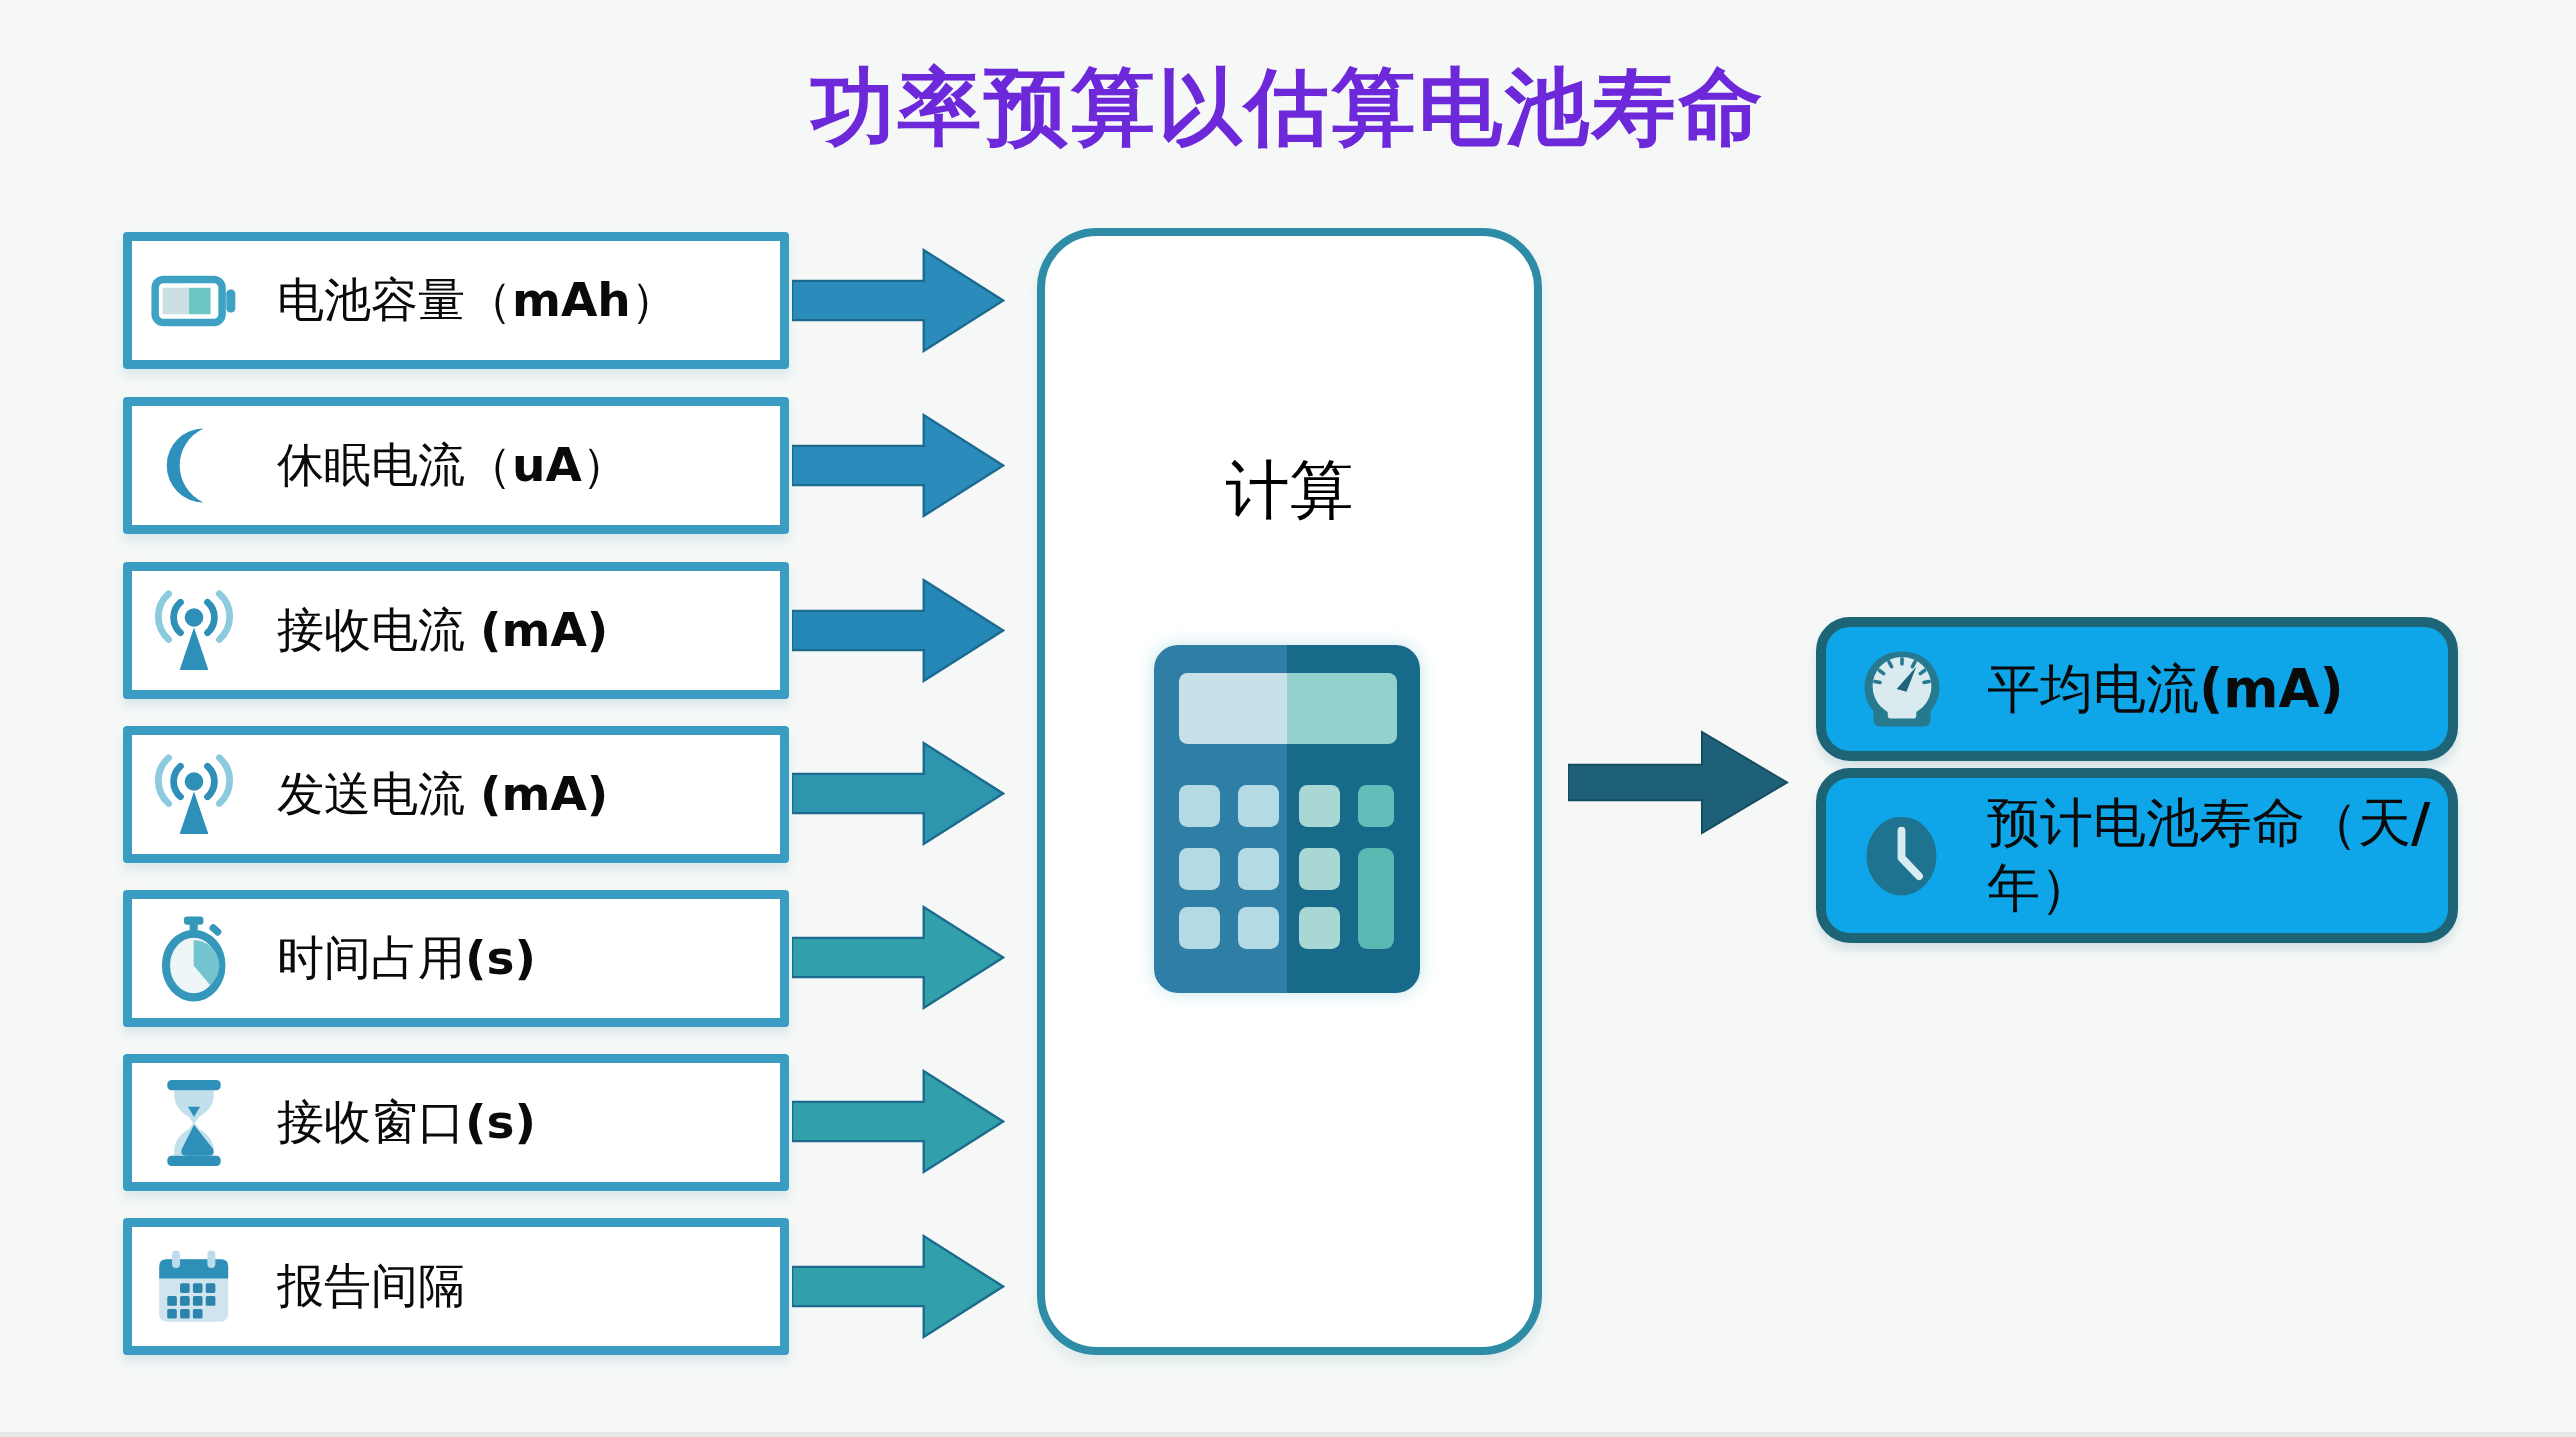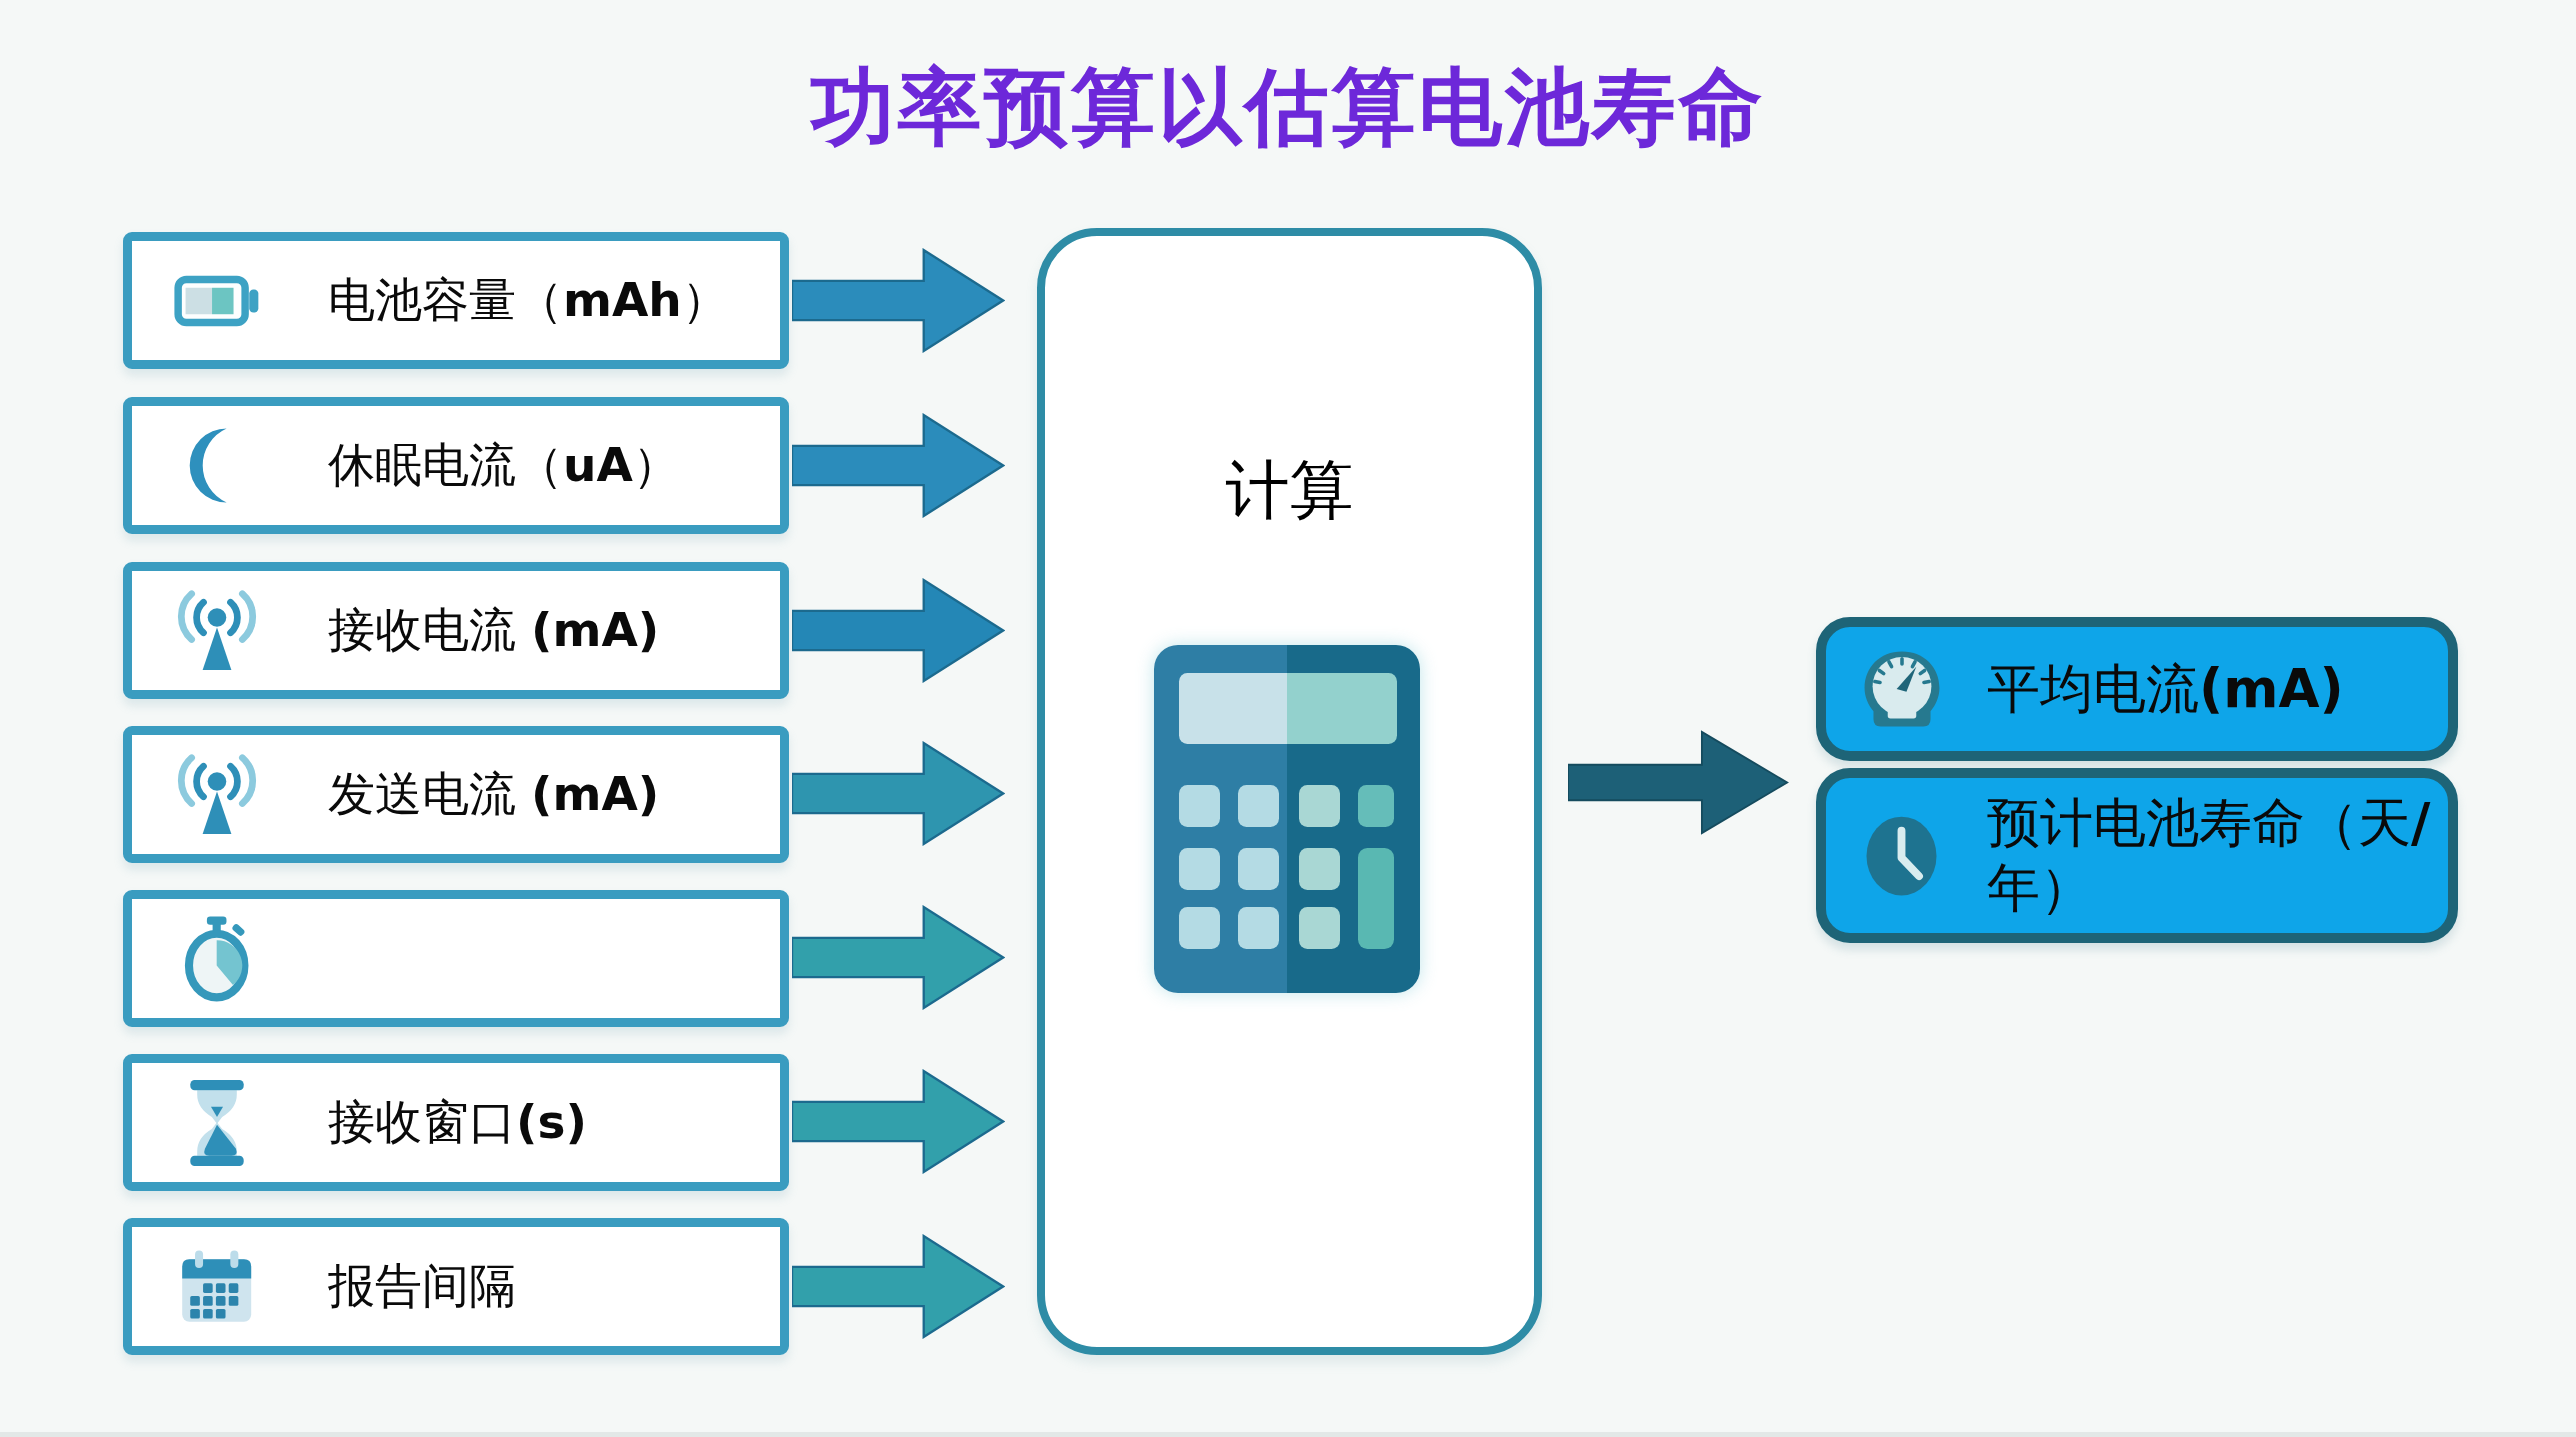--- a/index.html
+++ b/index.html
@@ -12,24 +12,23 @@
   .stage::after{content:"";position:absolute;left:0;bottom:0;width:100%;height:5.6px;
     background:#e3e8e7;}
   
   .title{
     position:absolute;top:51px;left:0;width:100%;text-align:center;
     font-size:84px;font-weight:700;letter-spacing:2.8px;color:#6d28d9;
   }
   
   .input-box{
     position:absolute;left:123px;width:666px;height:137px;box-sizing:border-box;
-    background:#ffffff;border:9.4px solid #3a9cc0;border-radius:9px;
-    display:flex;align-items:center;padding-left:38px;
+    background:#ffffff;border:9.4px solid #3a9cc0;border-radius:4px;
+    display:flex;align-items:center;padding-left:15px;
     box-shadow:0 6.6px 9.4px rgba(110,160,175,.18);
-    gap:28px;
   }
   .ib1{top:232px}.ib2{top:397px}.ib3{top:562px}.ib4{top:726px}
   .ib5{top:890px}.ib6{top:1054px}.ib7{top:1218px}
   .icon-cell{width:94px;flex:0 0 94px;display:flex;align-items:center;justify-content:center;}
   .label{font-size:47px;font-weight:500;white-space:nowrap;margin-left:36px;color:#0a0a0a;}
   .unit{font-weight:700;}
   
   .arrow-in{position:absolute;left:792px;width:213px;height:105px;}
   .ai1{top:248px}.ai2{top:413px}.ai3{top:578px}.ai4{top:741px}
   .ai5{top:905px}.ai6{top:1069px}.ai7{top:1234px}
@@ -130,20 +129,21 @@
   <div class="input-box ib5">
     <span class="icon-cell">
       <svg width="75" height="90" viewBox="0 0 92 108">
         <rect x="33" y="2" width="24" height="10" rx="4" fill="#3598bb"></rect>
         <rect x="40" y="9" width="10" height="12" fill="#3598bb"></rect>
         <rect x="64" y="14" width="16" height="9" rx="4" fill="#3598bb" transform="rotate(42 72 18)"></rect>
         <ellipse cx="45" cy="62" rx="34" ry="39" fill="#eef5f6" stroke="#3598bb" stroke-width="10"></ellipse>
         <path d="M45,62 L45,31 A31,31 0 0 1 65,86 Z" fill="#74c4d0"></path>
       </svg>
     </span>
+    <span class="label"><span>时间占用</span><span class="unit">(s)</span><span></span></span>
   </div>
 
   <div class="input-box ib6">
     <span class="icon-cell">
       <svg width="62" height="90" viewBox="0 0 72 104">
         <path d="M13,14 h46 v5 q0,16 -17,26 l-6,8 -6,-8 q-17,-10 -17,-26 Z" fill="#c2e0ec"></path>
         <path d="M13,90 v-5 q0,-16 17,-26 l6,-8 6,8 q17,10 17,26 v5 Z" fill="#c2e0ec"></path>
         <path d="M29,33 L43,33 L36,45 Z" fill="#2e8fb8"></path>
         <path d="M36,54 L58,82 q3,8 -5,8 h-26 q-8,0 -5,-8 Z" fill="#2e8fb8"></path>
         <rect x="5" y="2" width="62" height="12" rx="5" fill="#2e8fb8"></rect>

